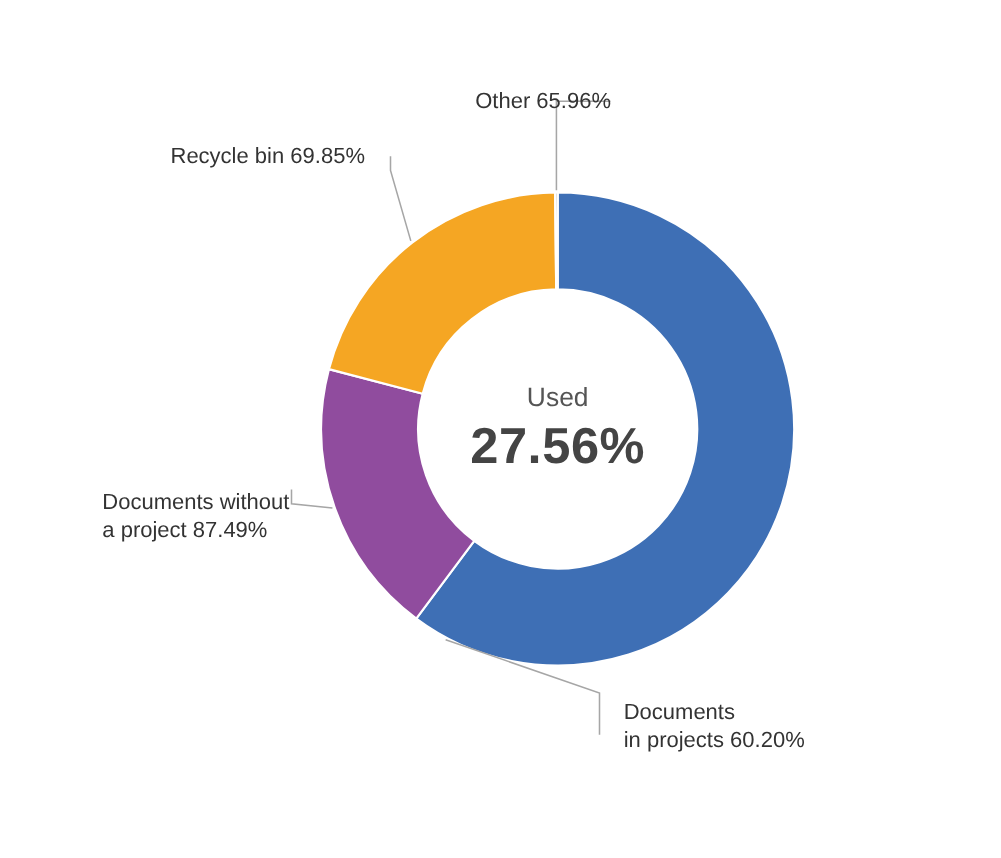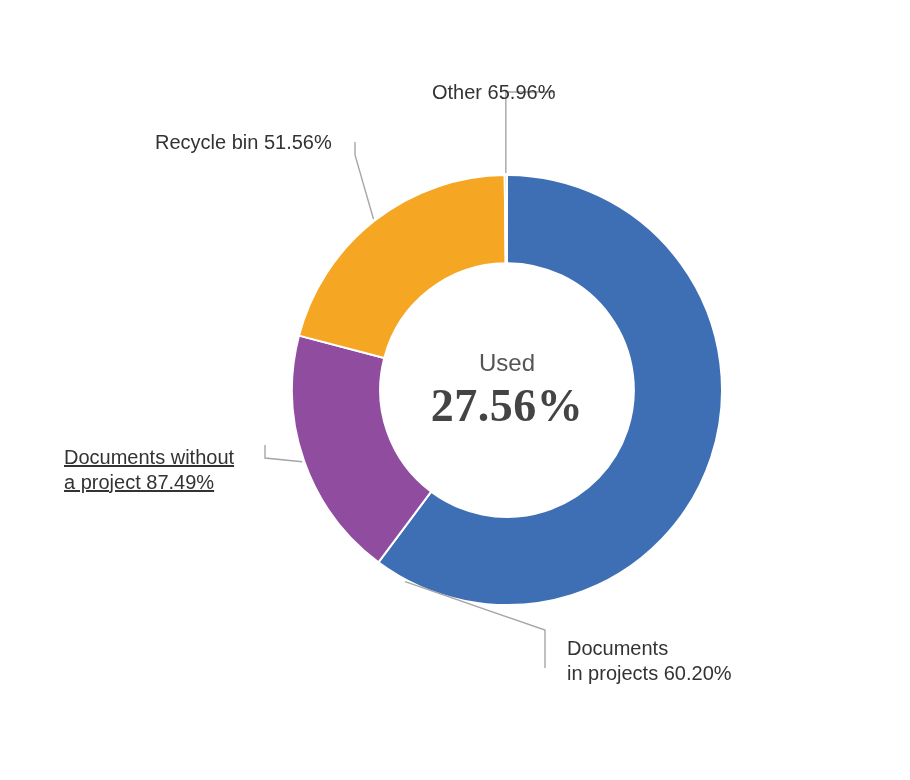--- a/index.html
+++ b/index.html
@@ -30,21 +30,20 @@
   .center-used {
     font-size: 24px;
     color: #555;
     margin-bottom: 2px;
   }
   .center-pct {
     font-size: 46px;
     font-weight: 700;
     color: #444;
     letter-spacing: 0.5px;
-    font-family: Liberation Serif, serif;
   }
   .callout {
     position: absolute;
     font-size: 20px;
     line-height: 1.25;
     color: #333;
   }
   .callout-right { text-align: left; }
   .callout-left  { text-align: left; }
 </style>
@@ -71,24 +70,24 @@
   <div class="center-label">
     <div class="center-used">Used</div>
     <div class="center-pct">27.56%</div>
   </div>
 
   <div class="callout callout-right" style="left:432px; top:80px;">
     <span>Other 65.96%</span>
   </div>
 
   <div class="callout callout-left" style="left:155px; top:130px;">
-    <span>Recycle bin 51.56%</span>
+    <span>Recycle bin 69.85%</span>
   </div>
 
-  <div class="callout callout-left" style="left:64px; top:445px;text-decoration:underline;">
+  <div class="callout callout-left" style="left:93px; top:445px;">
     <div>Documents without</div>
     <div>a project 87.49%</div>
   </div>
 
   <div class="callout callout-right" style="left:555px; top:636px;margin-left:12px;">
     <div>Documents</div>
     <div>in projects 60.20%</div>
   </div>
 
 </div>

